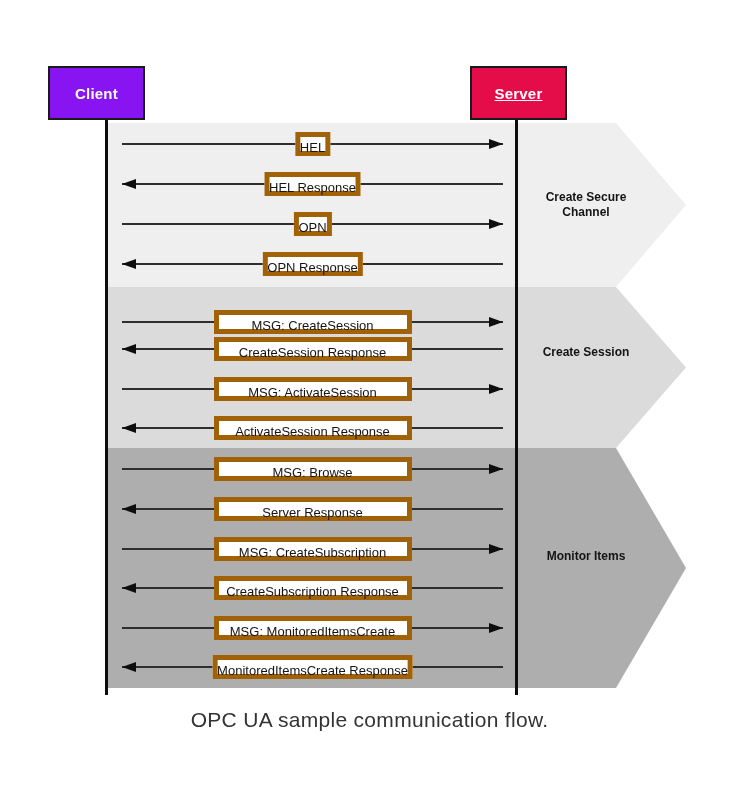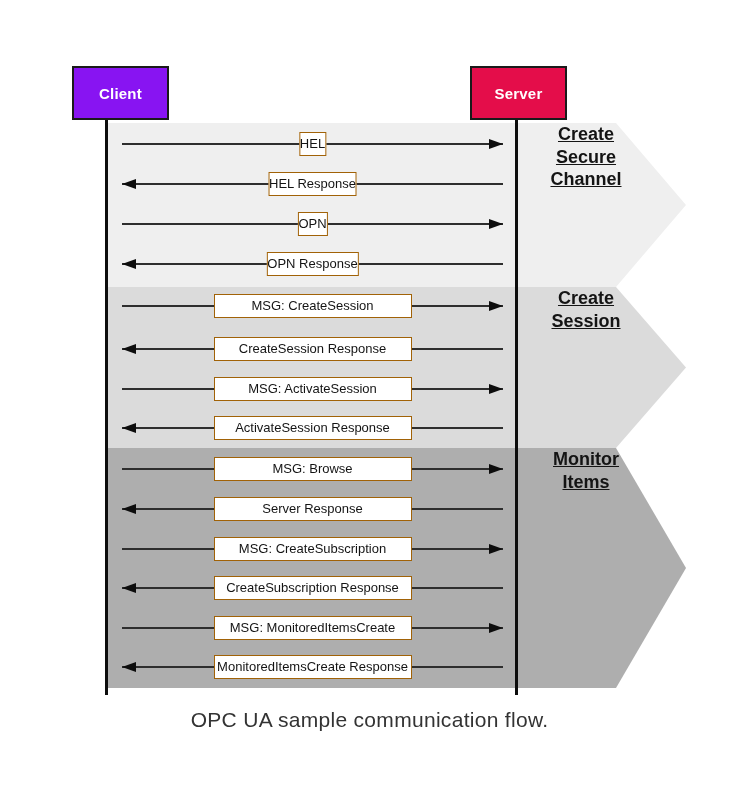--- a/index.html
+++ b/index.html
@@ -26,21 +26,21 @@
     border: 2px solid #1a1a1a;
     color: #ffffff;
     font-size: 15px;
     font-weight: bold;
     letter-spacing: 0.2px;
     display: flex;
     align-items: center;
     justify-content: center;
     z-index: 5;
   }
-  .actor-client { left: 72px; }
+  .actor-client { left: 48px; }
   .actor-server { left: 470px; }
 
   
   .lifeline {
     position: absolute;
     top: 120px;
     width: 3px;
     height: 575px;
     background: #0d0d0d;
     z-index: 3;
@@ -58,29 +58,28 @@
   }
   .band-1 { top: 123px; height: 164px; }
   .band-2 { top: 287px; height: 161px; }
   .band-3 { top: 448px; height: 240px; }
 
   .phase-label {
     position: absolute;
     left: 516px;
     width: 140px;
     display: flex;
-    align-items: flex-start;
+    align-items: center;
     justify-content: center;
     text-align: center;
-    font-size: 18px;
+    font-size: 12px;
     font-weight: bold;
     line-height: 1.25;
     color: #141414;
     z-index: 2;
-    text-decoration: underline;
   }
   .phase-label-1 { top: 123px; height: 164px; }
   .phase-label-2 { top: 287px; height: 130px; }
   .phase-label-3 { top: 448px; height: 216px; }
   .phase-label .wrap { width: 92px; }
 
   
   .msg-row {
     position: absolute;
     left: 122px;
@@ -115,21 +114,21 @@
   .msg-box {
     position: absolute;
     left: 50%;
     top: 0;
     transform: translateX(-50%);
     box-sizing: border-box;
     height: 24px;
     line-height: 22px;
     padding: 0 0;
     background: #ffffff;
-    border: 1px solid #a16207;
+    border: 5px solid #a16207;
     font-size: 13px;
     color: #141414;
     text-align: center;
     white-space: nowrap;
   }
   .msg-box.wide { min-width: 198px; }
 
   
   .caption {
     position: absolute;
@@ -144,21 +143,21 @@
   }
 </style>
 </head>
 <body>
 
 <div class="stage">
 
   <div class="actor-box actor-client" style="background: rgb(136, 20, 242);">
     <span>Client</span>
   </div>
-  <div class="actor-box actor-server" style="background: rgb(228, 13, 74);">
+  <div class="actor-box actor-server" style="background: rgb(228, 13, 74); text-decoration: underline;">
     <span>Server</span>
   </div>
 
   <div class="band band-1" style="background: rgb(239, 239, 239);"></div>
   <div class="band band-2" style="background: rgb(219, 219, 219);"></div>
   <div class="band band-3" style="background: rgb(174, 174, 174);"></div>
 
   <div class="phase-label phase-label-1">
     <div class="wrap">Create Secure Channel</div>
   </div>
@@ -186,21 +185,21 @@
     <div class="msg-line"></div>
     <div class="arrowhead"></div>
     <div class="msg-box">OPN</div>
   </div>
   <div class="msg-row to-client" style="top:252px">
     <div class="msg-line"></div>
     <div class="arrowhead"></div>
     <div class="msg-box">OPN Response</div>
   </div>
 
-  <div class="msg-row to-server" style="top:294px">
+  <div class="msg-row to-server" style="top:310px">
     <div class="msg-line"></div>
     <div class="arrowhead"></div>
     <div class="msg-box wide">MSG: CreateSession</div>
   </div>
   <div class="msg-row to-client" style="top:337px">
     <div class="msg-line"></div>
     <div class="arrowhead"></div>
     <div class="msg-box wide">CreateSession Response</div>
   </div>
   <div class="msg-row to-server" style="top:377px">

